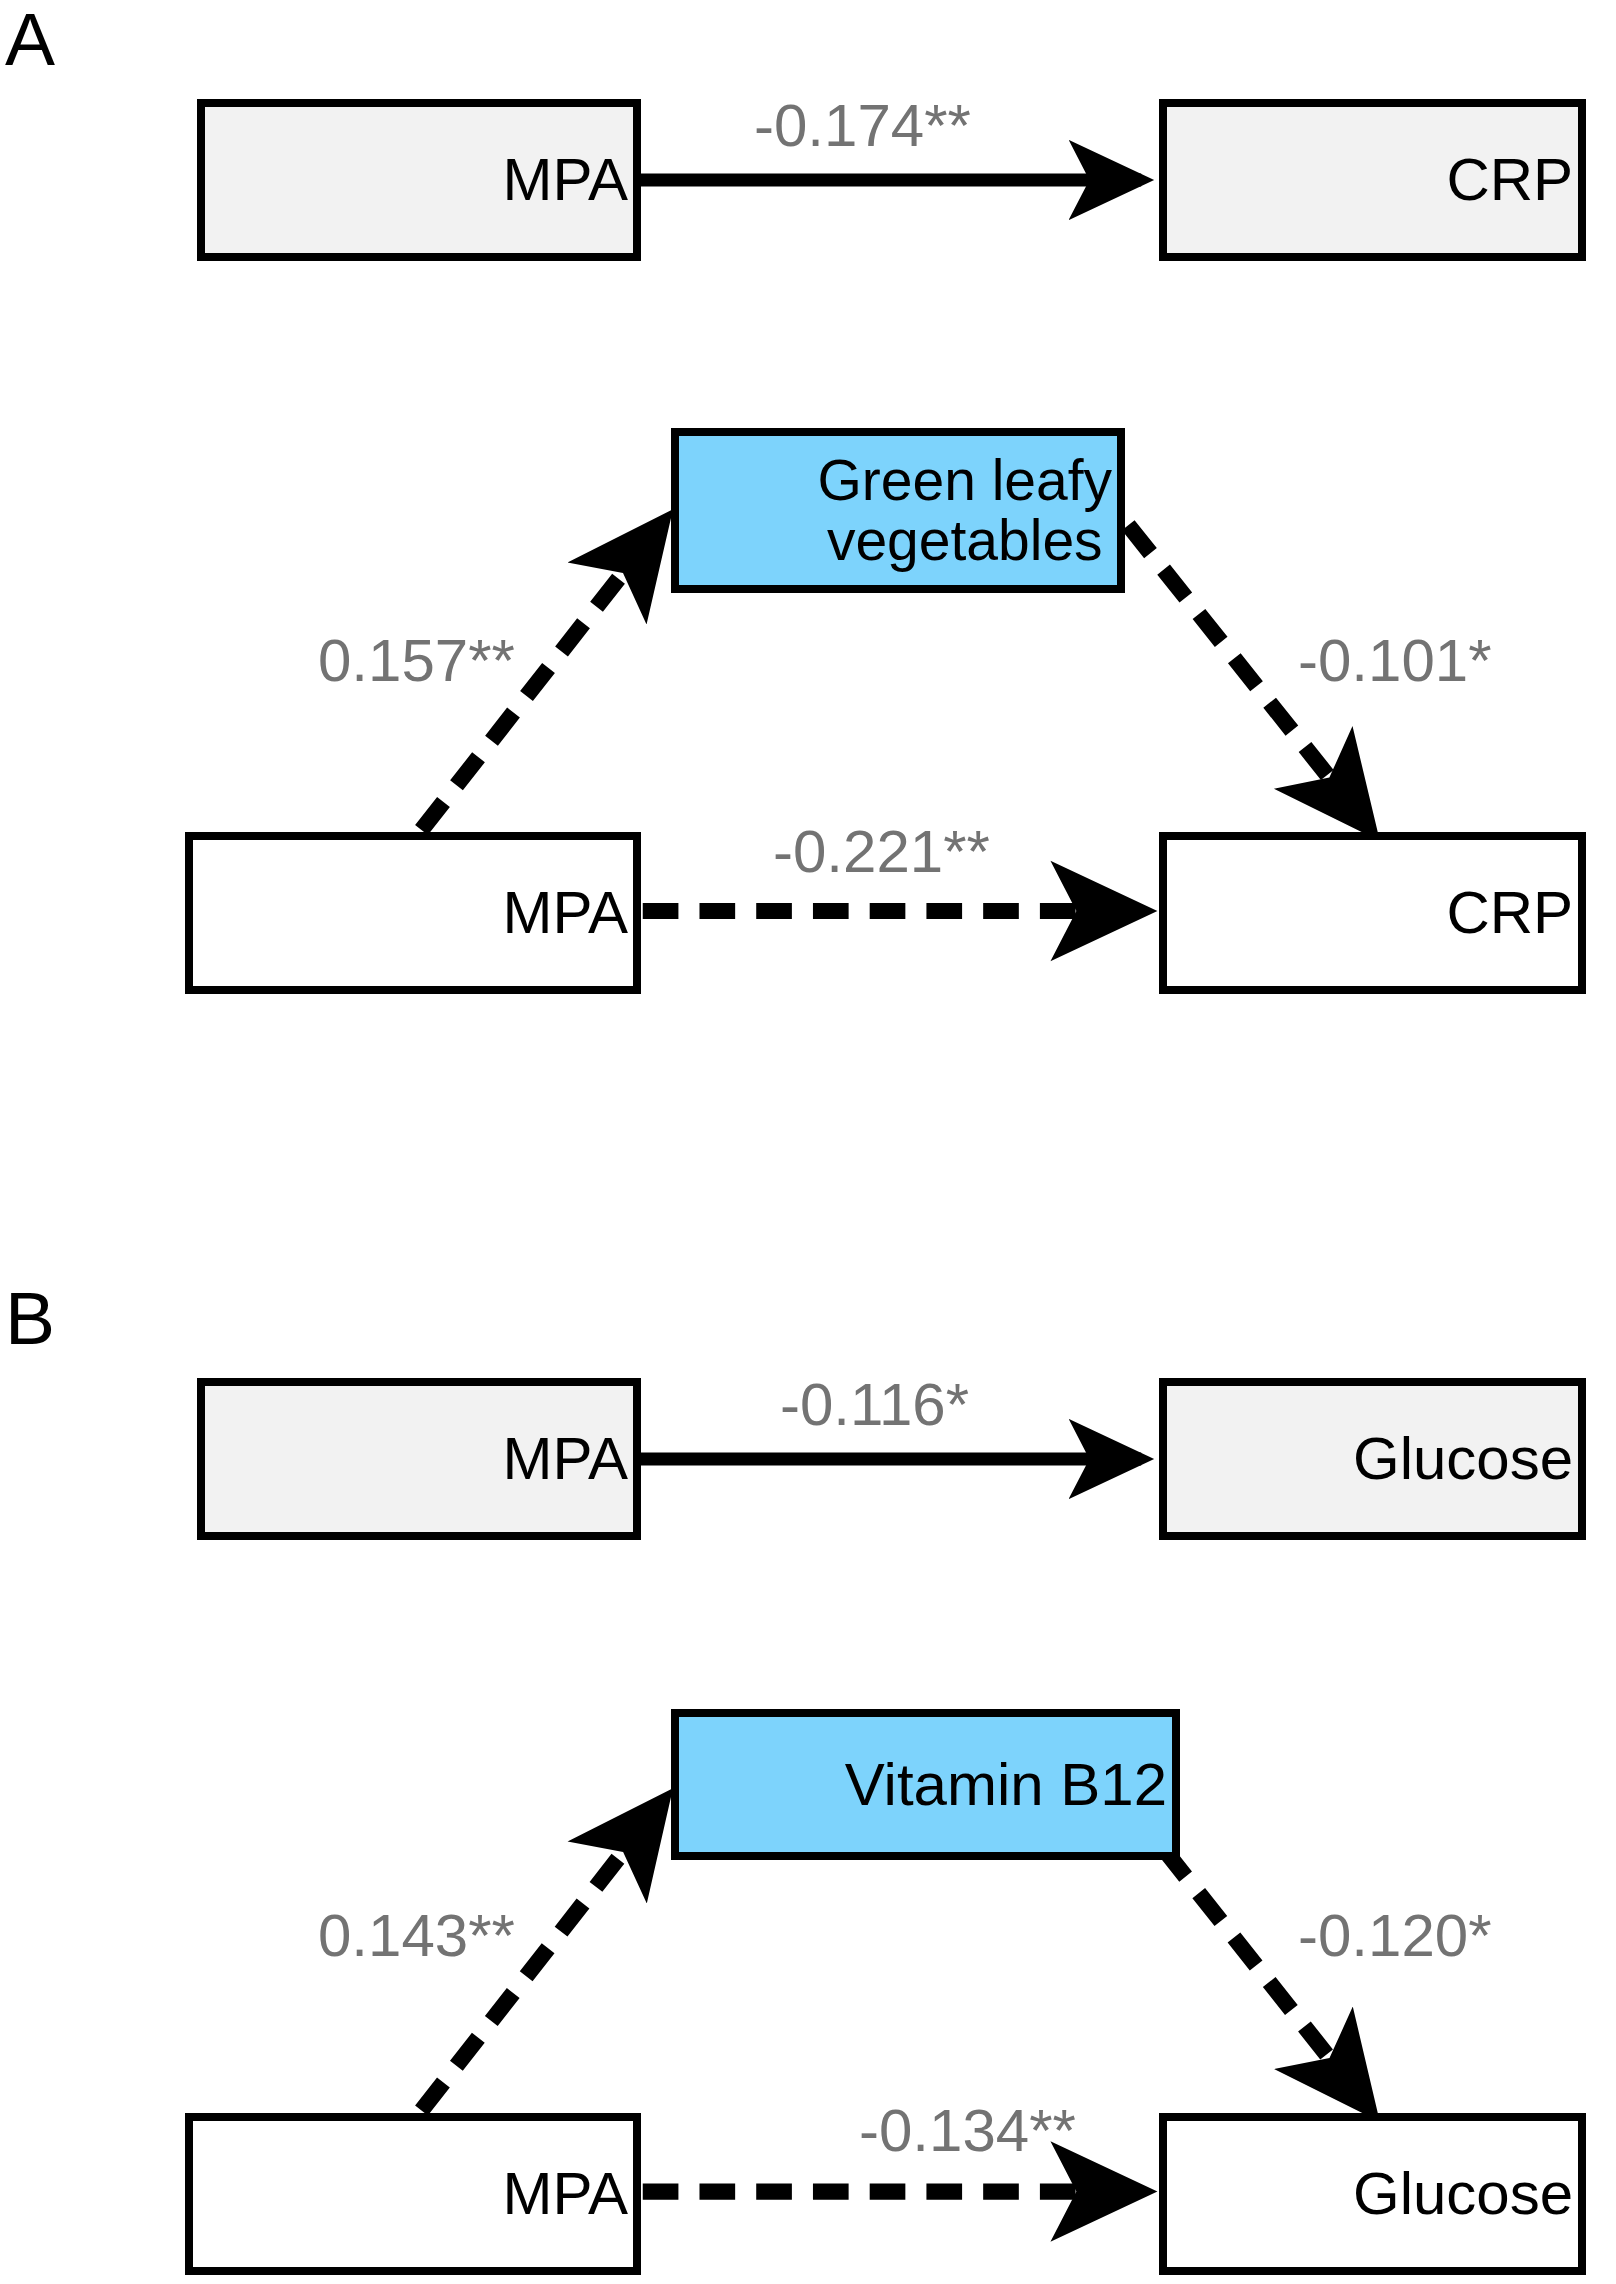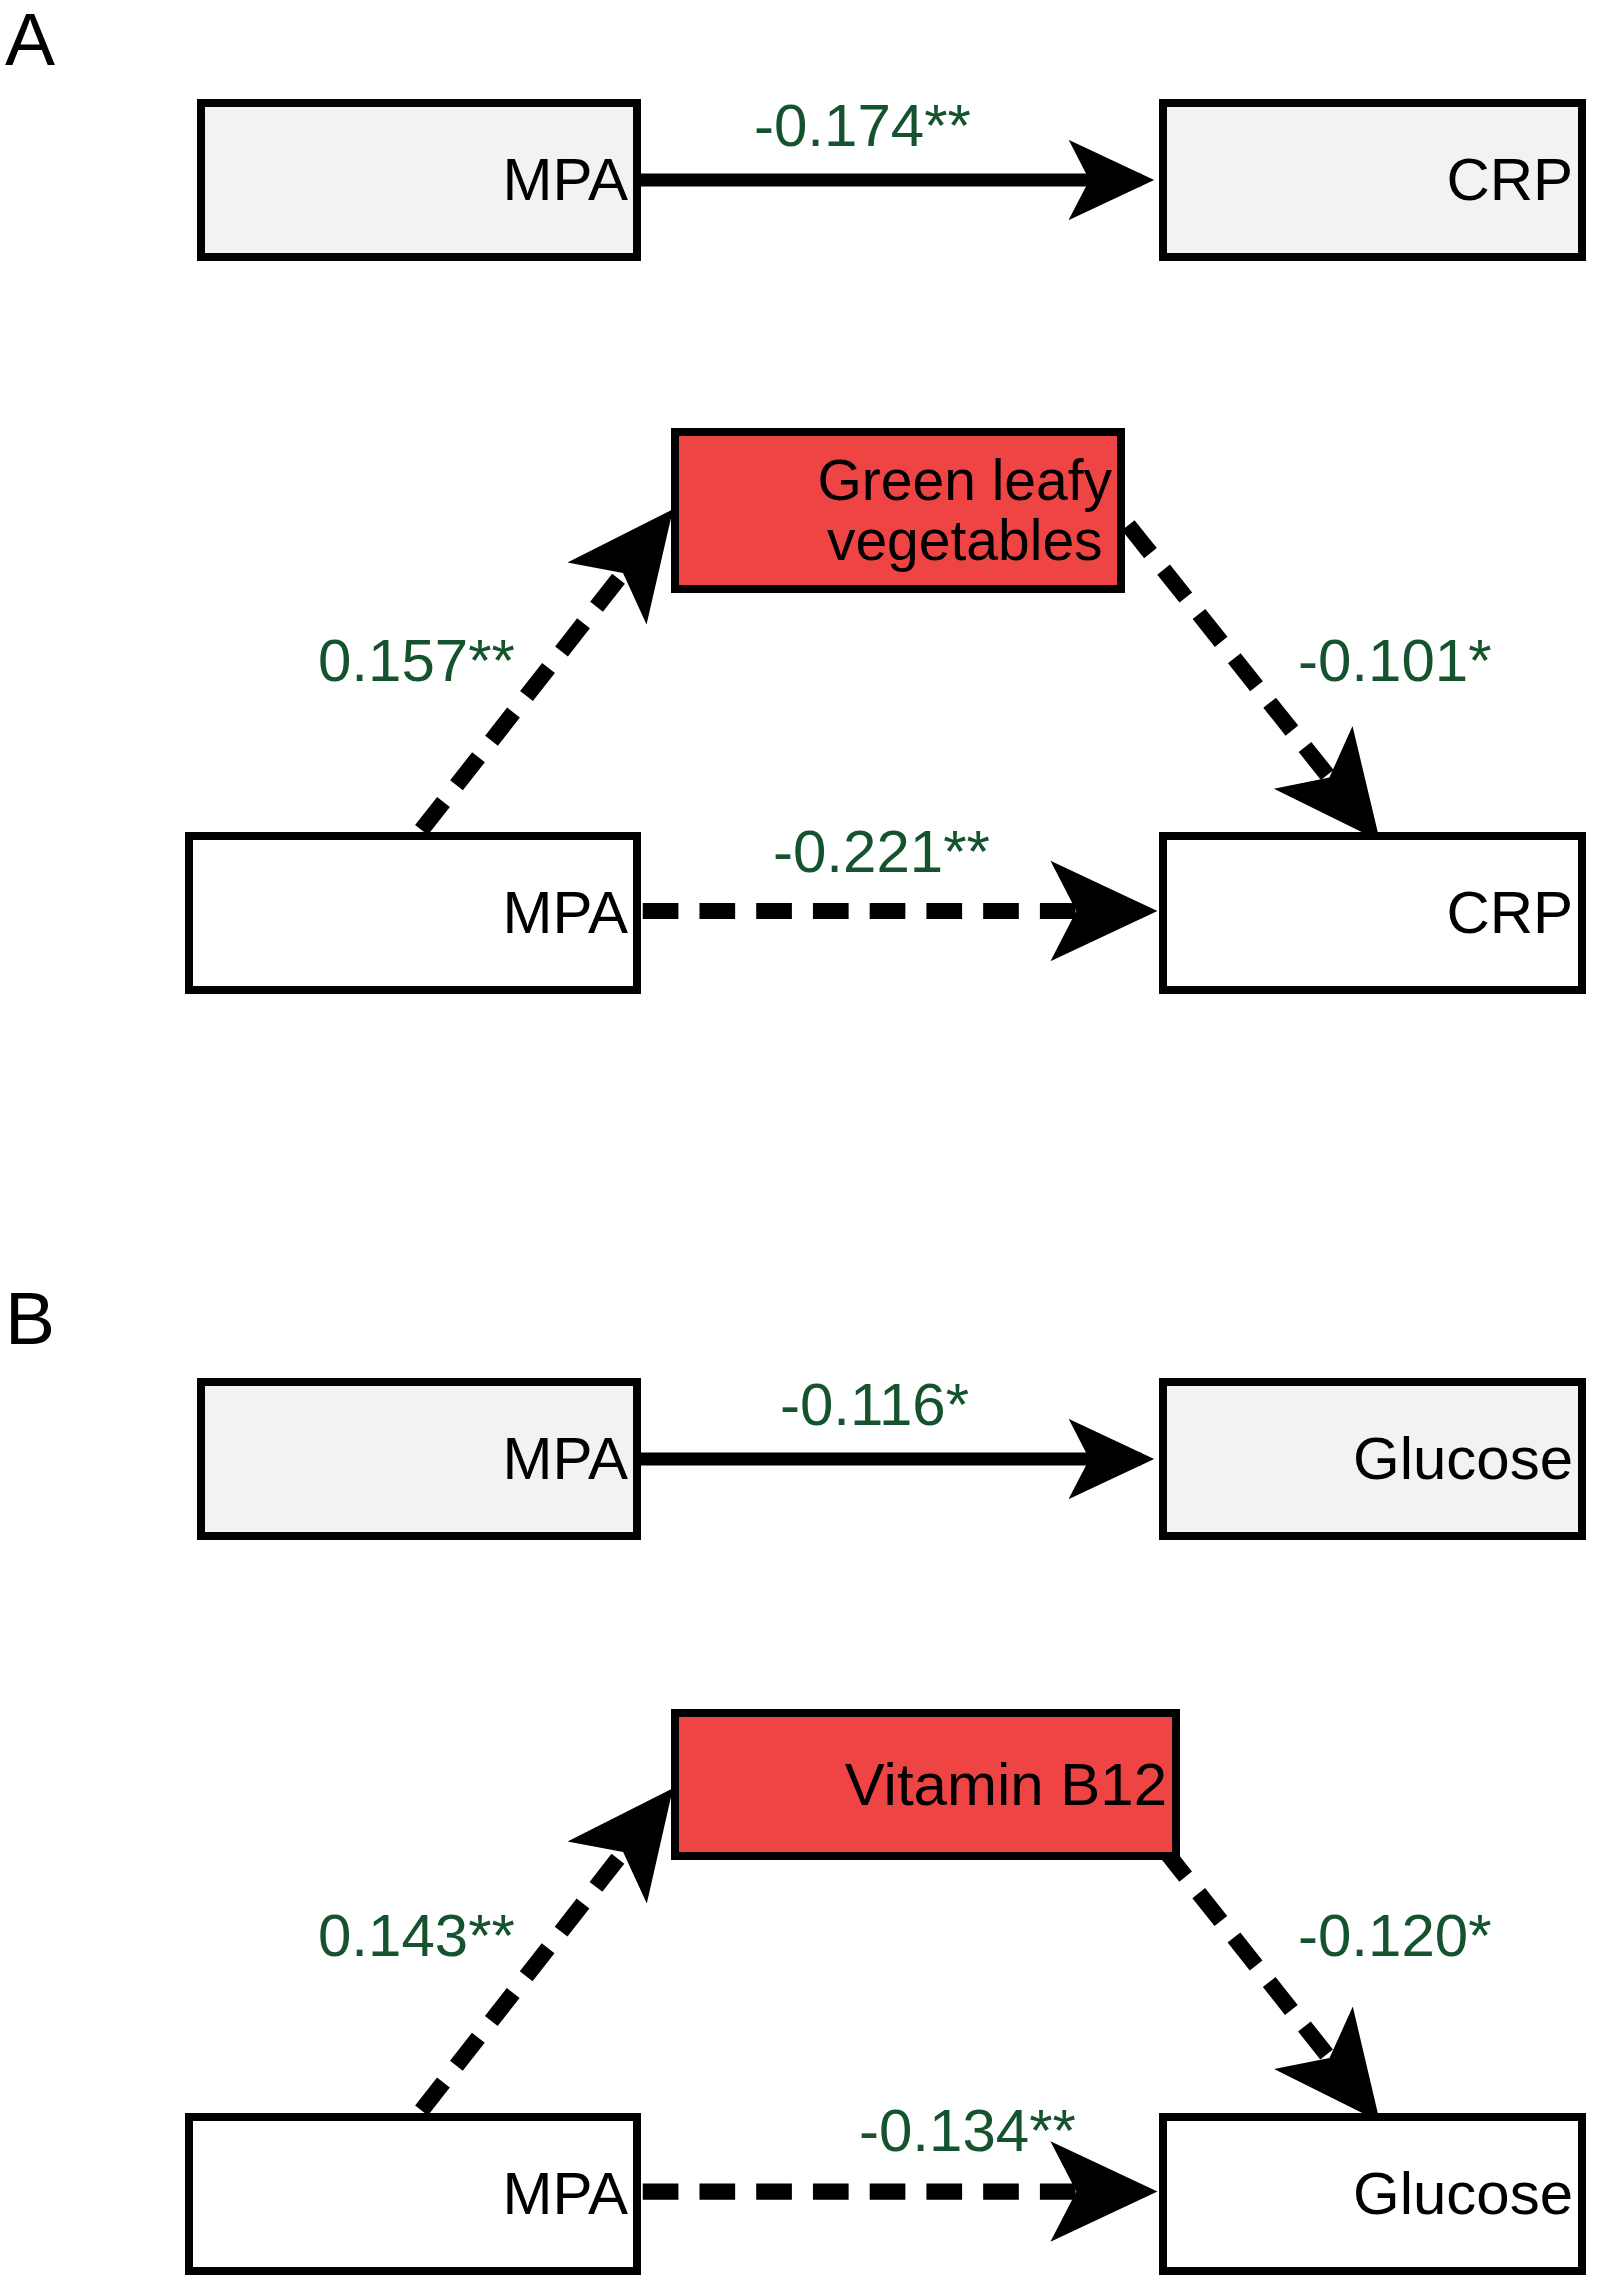--- a/index.html
+++ b/index.html
@@ -34,29 +34,29 @@
     align-items: center;
     justify-content: flex-end;
     text-align: center;
     font-size: 60px;
     line-height: 1.02;
     color: #000000;
     background: #ffffff;
     z-index: 3;
   }
   .node.fill-light { background: #f2f2f2; }
-  .node.fill-gray  { background: #ef4444; }
+  .node.fill-gray  { background: #7dd3fc; }
   .node .node-label { display: block; padding: 0 4.9px; }
   .node.two-line { font-size: 57px; line-height: 1.05; }
 
   .edge-label {
     position: absolute;
     font-size: 60px;
     line-height: 1;
-    color: #14532d;
+    color: #737373;
     white-space: nowrap;
     z-index: 4;
   }
 
   svg.edges {
     position: absolute;
     left: 0;
     top: 0;
     width: 1617px;
     height: 2284px;

